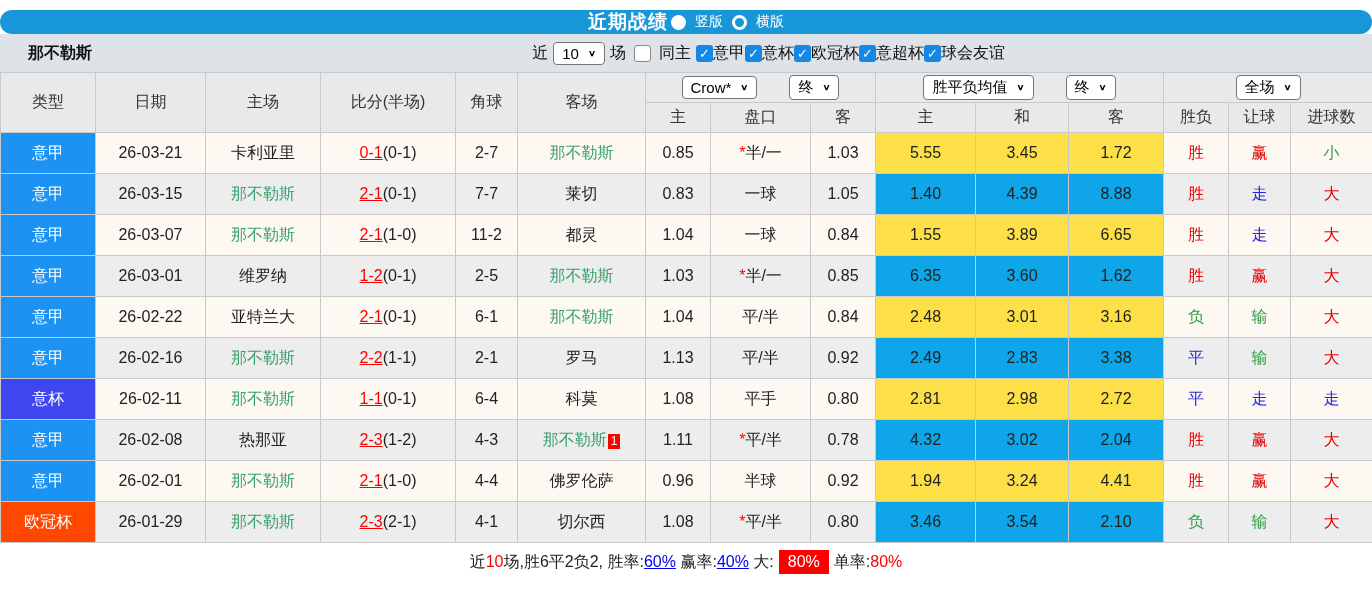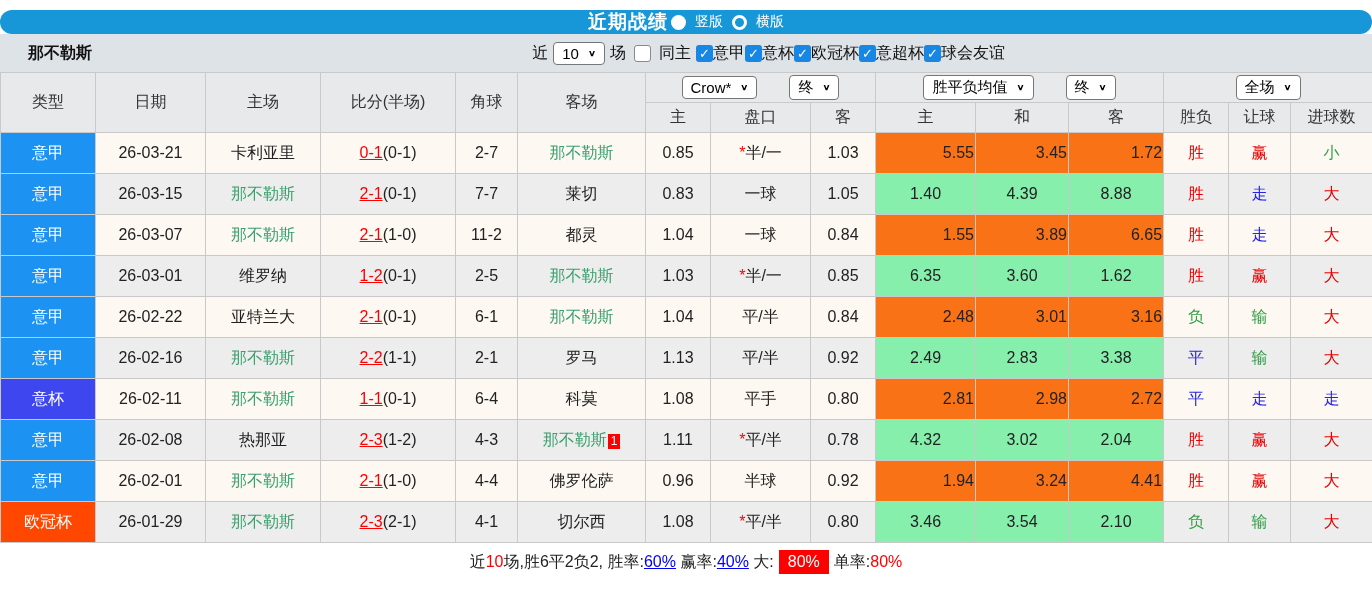--- a/index.html
+++ b/index.html
@@ -28,23 +28,23 @@
   .cb.checked{background:var(--cb-blue);}
   .cb.unchecked{background:#fff;border:1px solid #8a8a8a;margin:0 3px;}
   
   table{border-collapse:collapse;table-layout:fixed;width:1372px;}
   th,td{border:1px solid #C9C9C9;text-align:center;font-weight:normal;overflow:hidden;white-space:nowrap;}
   thead th{background:#E7E9EB;color:#333;font-size:16px;height:30px;}
   thead .dd-cell{height:30px;}
   .dd-wrap{display:flex;align-items:center;justify-content:center;gap:32px;}
   tbody td{font-size:16px;height:41px;color:#222;}
   tr.row-odd td{background:#FDF8F2;}
-  tr.row-odd td.avg{background:#f97316;text-align:right;}
+  tr.row-odd td.avg{background:#fde047;}
   tr.row-even td{background:#EDEDED;}
-  tr.row-even td.avg{background:#86efac;}
+  tr.row-even td.avg{background:#0ea5e9;}
   td.type{color:#fff;}
   td.type.bg-seriea{background:var(--seriea);}
   td.type.bg-coppa{background:var(--coppa);}
   td.type.bg-ucl{background:var(--ucl);}
   .team-green{color:var(--team-green);}
   .score-ft{color:var(--score-red);text-decoration:underline;}
   .c-red{color:var(--red);}
   .c-blue{color:var(--blue);}
   .c-green{color:var(--green);}
   .star{color:var(--score-red);}

